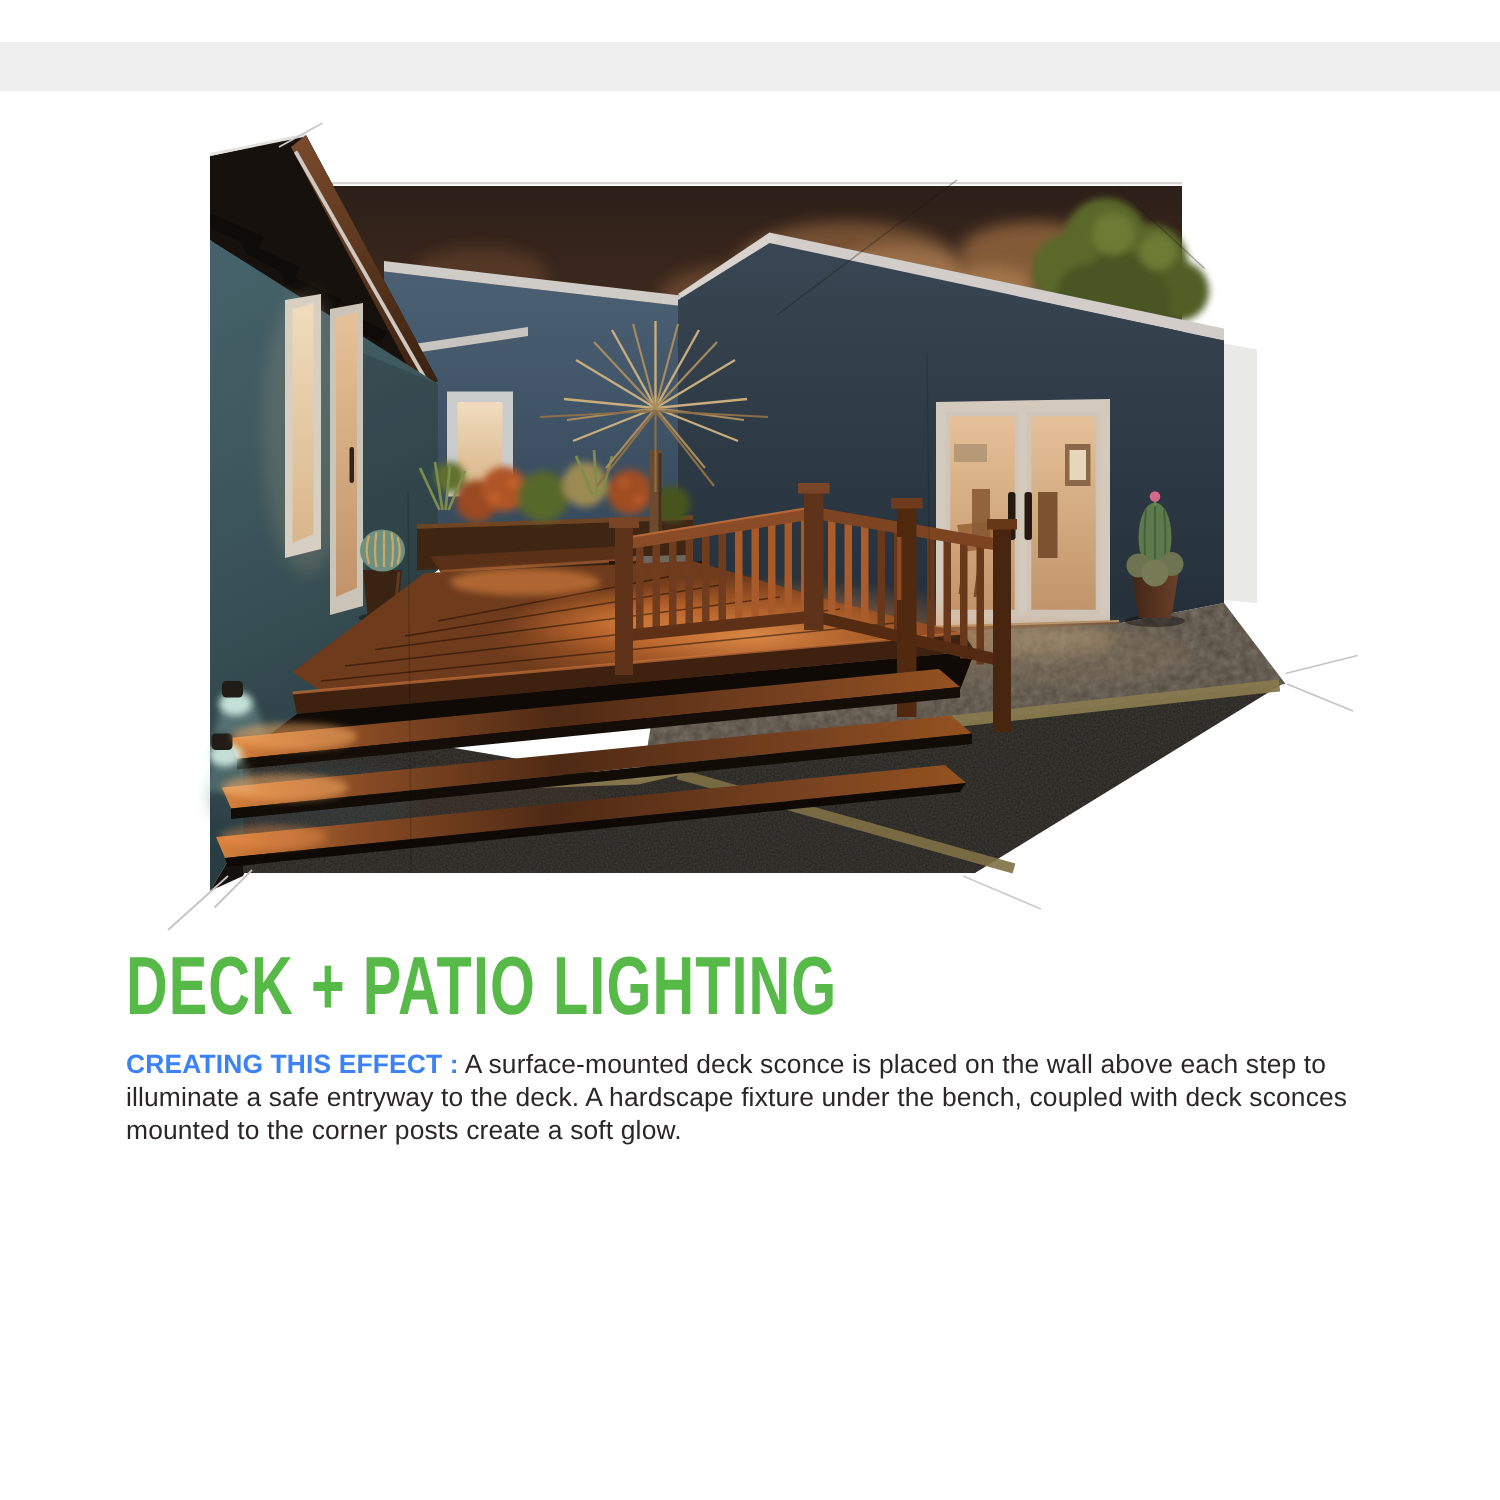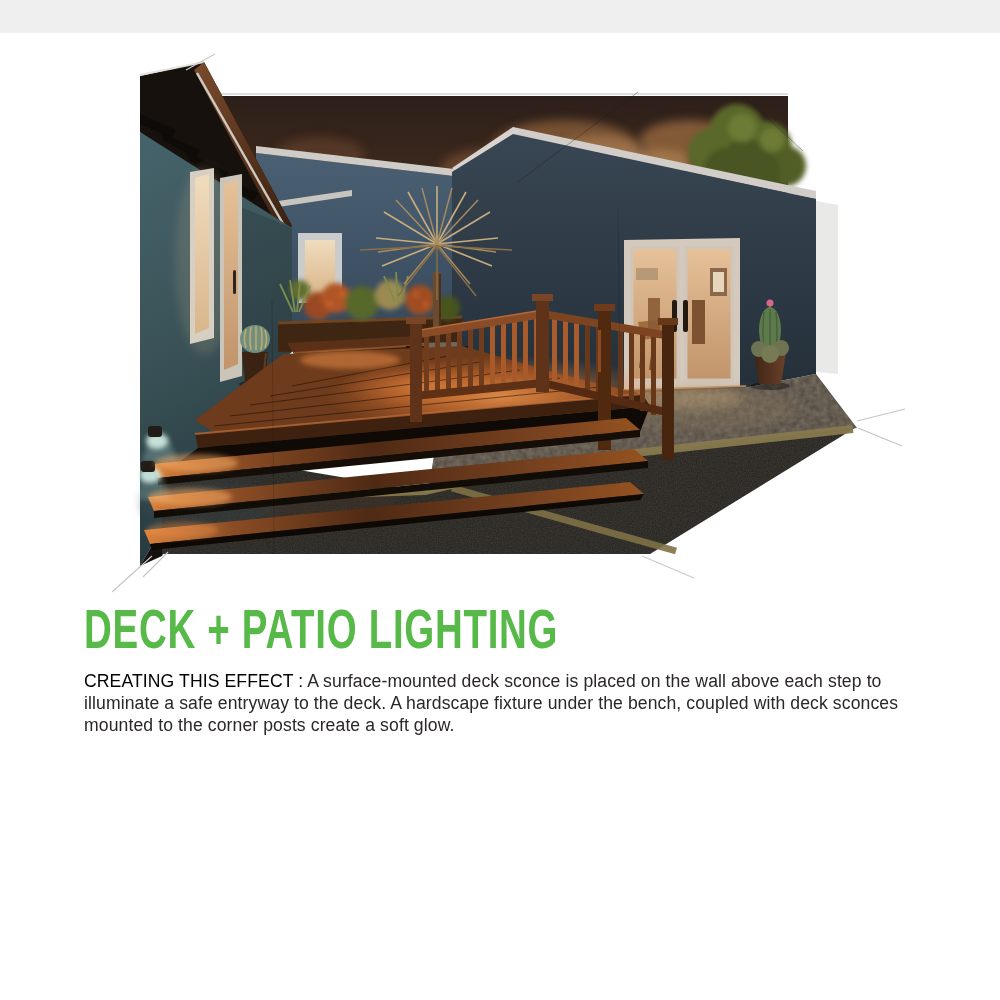--- a/index.html
+++ b/index.html
@@ -1,26 +1,26 @@
 <!DOCTYPE html>
 <html><head>
 <meta charset="utf-8">
 <style>
   html,body{margin:0;padding:0;background:#ffffff;}
   .page{position:relative;width:1000px;height:932px;background:#ffffff;overflow:hidden;
-        font-family:"Liberation Sans",sans-serif;}
+        font-family:"Liberation Sans",sans-serif;margin-top:28px;}
   .band-top{position:absolute;left:0;top:0;width:1000px;height:33px;background:#f0efef;}
   .render-svg{position:absolute;left:0;top:0;pointer-events:none;}
   .content{position:absolute;left:84px;top:602px;width:836px;}
   .headline{margin:0;line-height:1;color:#56b948;font-weight:700;font-size:55px;white-space:nowrap;}
   .headline .squeeze{display:inline-block;transform:scaleX(.70);transform-origin:left center;letter-spacing:1px;}
   .content p{margin:0;color:#2b2728;font-size:17.6px;line-height:22px;letter-spacing:.1px;}
   .p1{margin-top:17px !important;}
   .p2{margin-top:13px !important;}
-  .p2 b{font-weight:400;color:#000000;}
+  .p2 b{font-weight:700;color:#3b82f6;}
   .footer{position:absolute;left:0;top:813px;width:1000px;height:187px;background:#f0efef;text-align:center;}
   .brandline{margin-top:31px;font-size:43px;font-weight:700;line-height:1;white-space:nowrap;}
   .brandline .squeeze{display:inline-block;transform:scaleX(.68);transform-origin:center;letter-spacing:5px;}
   .brand-green{color:#56b948;margin-right:14px;}
   .brand-dark{color:#1e1d1b;}
   .techline{margin-top:3px;font-size:80px;font-weight:700;line-height:1;white-space:nowrap;}
   .techline .squeeze{display:inline-block;transform:scaleX(.70);transform-origin:center;letter-spacing:7px;color:#191917;}
 </style>
 </head>
 <body>

